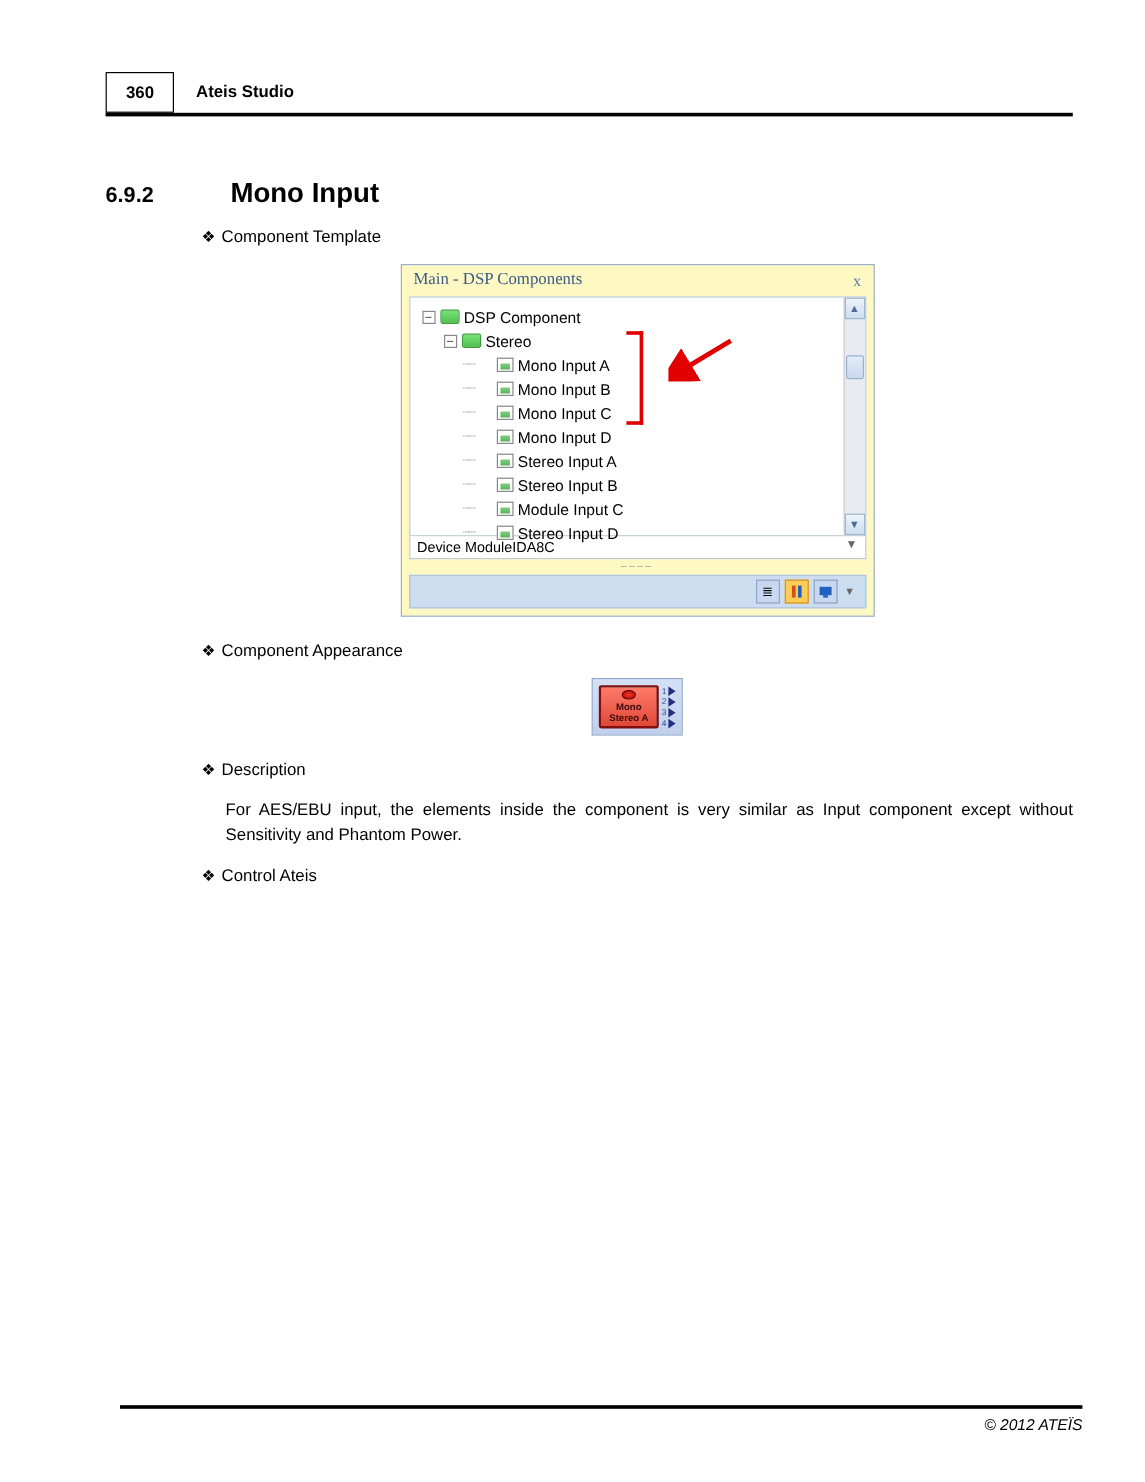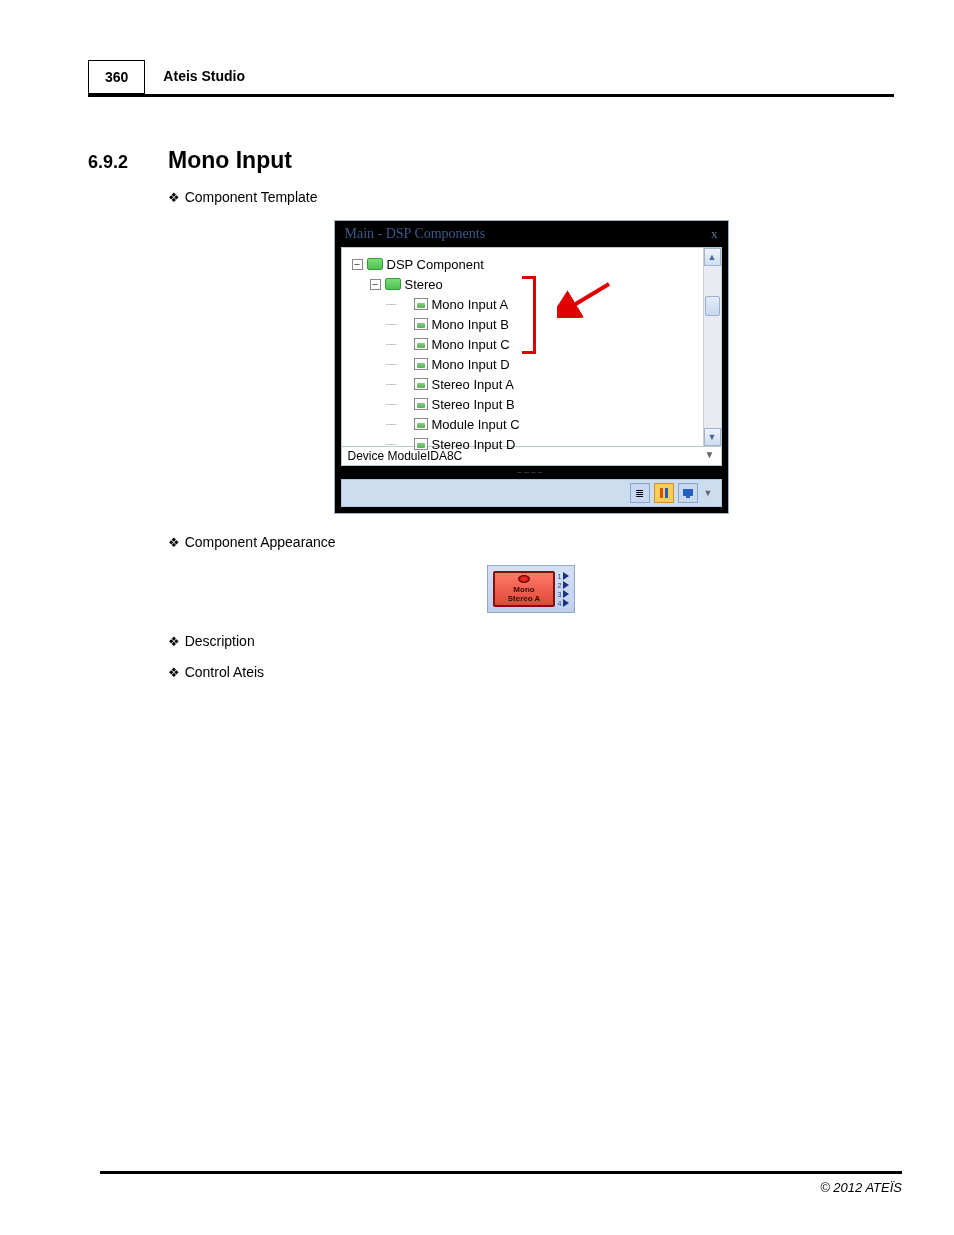--- a/index.html
+++ b/index.html
@@ -30,20 +30,21 @@
   }
   .header-title {
     padding: 8px 18px;
     font-weight: bold;
     font-size: 14px;
   }
   .section-row {
     display: flex;
     align-items: baseline;
     margin-bottom: 15px;
+    gap: 24px;
   }
   .section-number {
     font-size: 18px;
     font-weight: bold;
     margin-right: 30px;
     min-width: 50px;
   }
   .section-title {
     font-size: 23px;
     font-weight: bold;
@@ -61,21 +62,21 @@
     margin-right: 5px;
     font-size: 13px;
   }
   .panel-wrap {
     display: flex;
     justify-content: center;
     margin: 10px 0 20px 0;
   }
   .panel {
     width: 395px;
-    background: #000000;
+    background: #fef9c3;
     border: 1px solid #9ab0d0;
     font-family: Tahoma, sans-serif;
   }
   .panel-title {
     display: flex;
     justify-content: space-between;
     align-items: center;
     padding: 5px 10px;
     font-size: 14px;
     color: #3a5a8a;
@@ -214,21 +215,21 @@
     font-size: 11px;
   }
   .ftr-icon.sel { background: #ffcc55; border-color: #d09030; }
   .ftr-drop { font-size: 9px; color: #666; padding: 0 2px; }
   .appearance-wrap {
     display: flex;
     justify-content: center;
     margin: 10px 0 20px 0;
   }
   .comp-box {
-    width: 88px;
+    width: 76px;
     background: linear-gradient(#d4e0f4,#c0d0ec);
     border: 1px solid #90a8cc;
     padding: 5px;
     display: flex;
     gap: 2px;
     align-items: flex-end;
   }
   .comp-inner {
     flex: 1;
     background: linear-gradient(#ff7a6a,#e04838);
@@ -426,20 +427,21 @@
               <span class="pin-tri"></span>
             </div>
         </div>
       </div>
     </div>
 
     <div class="bullet-row">
       <span class="bullet-icon">❖</span>
       <span>Description</span>
     </div>
+    <div class="desc-text">For AES/EBU input, the elements inside the component is very similar as Input component except without Sensitivity and Phantom Power.</div>
 
     <div class="bullet-row" style="margin-top:15px">
       <span class="bullet-icon">❖</span>
       <span>Control Ateis</span>
     </div>
   </div>
 
   <div class="footer">
     <span>© 2012 ATEÏS</span>
   </div>

